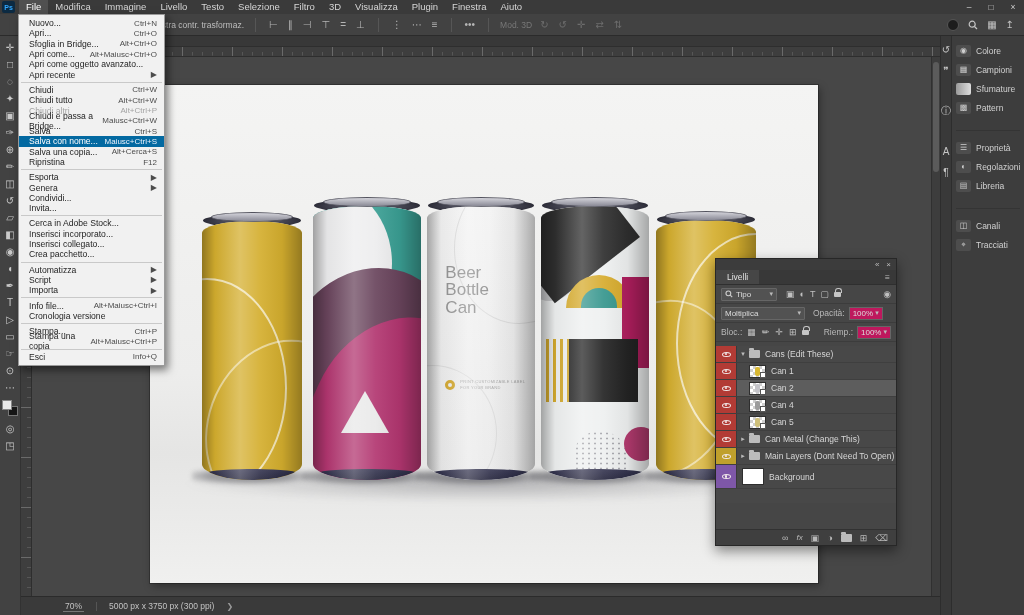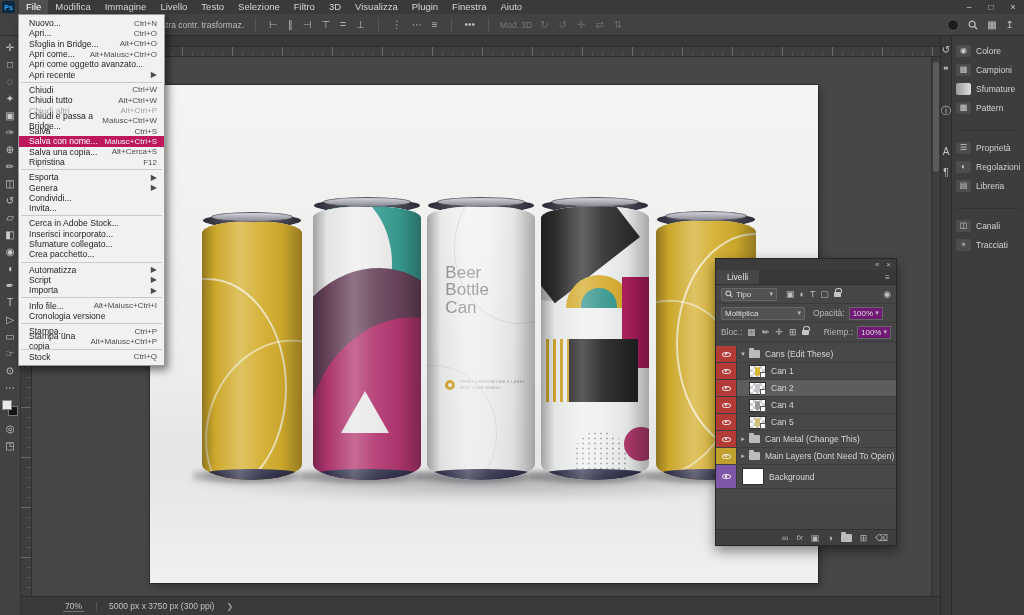--- a/index.html
+++ b/index.html
@@ -28,21 +28,21 @@
   .ob-right { margin-left:auto; display:flex; align-items:center; gap:9px; padding-right:10px; }
   .avatar { width:12px; height:12px; border-radius:50%; background:#1d1d1d; border:1px solid #555; }
   .ws-ico { font-size:10px; color:#c3c3c3; }
 
   
   .filemenu { position:absolute; left:18px; top:14px; width:147px; background:#f1f1f1;
     border:1px solid #9a9a9a; box-shadow:3px 4px 8px rgba(0,0,0,.5); z-index:100; padding:3px 0;
     font-size:8.6px; color:#1e1e1e; }
   .mi { display:flex; justify-content:space-between; align-items:center; height:10.3px; padding:0 7px 0 10px; }
   .mi .sc { color:#4c4c4c; font-size:8px; }
-  .mi.selected { background:#be185d; color:#fff; }
+  .mi.selected { background:#0369a1; color:#fff; }
   .mi.selected .sc { color:#eaf1fb; }
   .mi.disabled, .mi.disabled .sc { color:#a3a3a3; }
   .msep { height:1px; background:#c9c9c9; margin:2px 2px; }
 
   
   .toolbar { position:absolute; left:0; top:36px; width:21px; bottom:0; background:#424242;
     border-right:1px solid #323232; z-index:20; display:flex; flex-direction:column; align-items:center; padding-top:3px; }
   .tool { width:19px; height:17px; display:flex; align-items:center; justify-content:center;
     font-size:10px; color:#c9c9c9; }
   .tool-colors { position:relative; width:16px; height:16px; margin:4px 0; }
@@ -126,21 +126,21 @@
   .lp-tabs { height:15px; background:#383838; display:flex; align-items:stretch; border-bottom:1px solid #2f2f2f; }
   .lp-tab { background:#464646; padding:0 11px; line-height:15px; color:#e3e3e3; }
   .lp-menu { margin-left:auto; line-height:15px; padding-right:6px; color:#bdbdbd; }
   .lp-row { display:flex; align-items:center; height:19px; padding:0 5px; gap:4px; border-bottom:1px solid #3c3c3c; }
   .lp-select { display:flex; align-items:center; gap:3px; background:#525252; border:1px solid #666;
     height:13px; padding:0 3px; border-radius:1px; font-size:8px; color:#ddd; }
   .lp-caret { font-size:7px; color:#bbb; margin-left:auto; }
   .lp-icos { display:flex; gap:5px; margin-left:5px; font-size:9px; color:#c0c0c0; align-items:center; }
   .lp-pin { margin-left:auto; font-size:9px; color:#c0c0c0; }
   .lp-lab { color:#b9b9b9; }
-  .val-box { display:flex; align-items:center; gap:2px; background:#701a75; border:1px solid #666; height:13px; padding:0 3px; font-size:8px; color:#ddd; }
+  .val-box { display:flex; align-items:center; gap:2px; background:#be185d; border:1px solid #666; height:13px; padding:0 3px; font-size:8px; color:#ddd; }
   .padlock { position:relative; width:7px; height:5px; background:#c6c6c6; border-radius:1px; margin-top:3px; }
   .padlock::before { content:''; position:absolute; top:-4px; left:1px; width:5px; height:4px;
     border:1px solid #c6c6c6; border-bottom:none; border-radius:3px 3px 0 0; }
   .lp-rows { position:absolute; top:87px; bottom:42px; left:0; right:0; background:#484848; overflow:hidden; }
   .lrow { display:flex; align-items:center; height:17px; border-bottom:1px solid #3f3f3f; background:#484848; }
   .lrow.selected { background:#5d5d5d; }
   .eyebox { width:21px; align-self:stretch; display:flex; align-items:center; justify-content:center; border-right:1px solid #3a3a3a; }
   .eye { width:9px; height:5px; border:1px solid #f2eaea; border-radius:50%; position:relative; }
   .eye::after { content:''; position:absolute; left:2.2px; top:.4px; width:2.6px; height:2.6px; background:#f2eaea; border-radius:50%; }
   .lrow .caret { width:12px; text-align:center; font-size:7px; color:#bbb; }
@@ -490,21 +490,21 @@
     <div class="msep"></div>
     <div class="mi">
         <span>Cerca in Adobe Stock...</span>
         <span class="sc"></span>
       </div>
     <div class="mi">
         <span>Inserisci incorporato...</span>
         <span class="sc"></span>
       </div>
     <div class="mi">
-        <span>Sfumature collegato...</span>
+        <span>Inserisci collegato...</span>
         <span class="sc"></span>
       </div>
     <div class="mi">
         <span>Crea pacchetto...</span>
         <span class="sc"></span>
       </div>
     <div class="msep"></div>
     <div class="mi">
         <span>Automatizza</span>
         <span class="sc">▶</span>
@@ -530,22 +530,22 @@
     <div class="mi">
         <span>Stampa...</span>
         <span class="sc">Ctrl+P</span>
       </div>
     <div class="mi">
         <span>Stampa una copia</span>
         <span class="sc">Alt+Maiusc+Ctrl+P</span>
       </div>
     <div class="msep"></div>
     <div class="mi">
-        <span>Stock</span>
-        <span class="sc">Ctrl+Q</span>
+        <span>Esci</span>
+        <span class="sc">Info+Q</span>
       </div>
   </div>
 
   <div class="layers">
     <div class="lp-top">
       <span>«</span>
       <span>×</span>
     </div>
     <div class="lp-tabs">
       <span class="lp-tab">Livelli</span>

